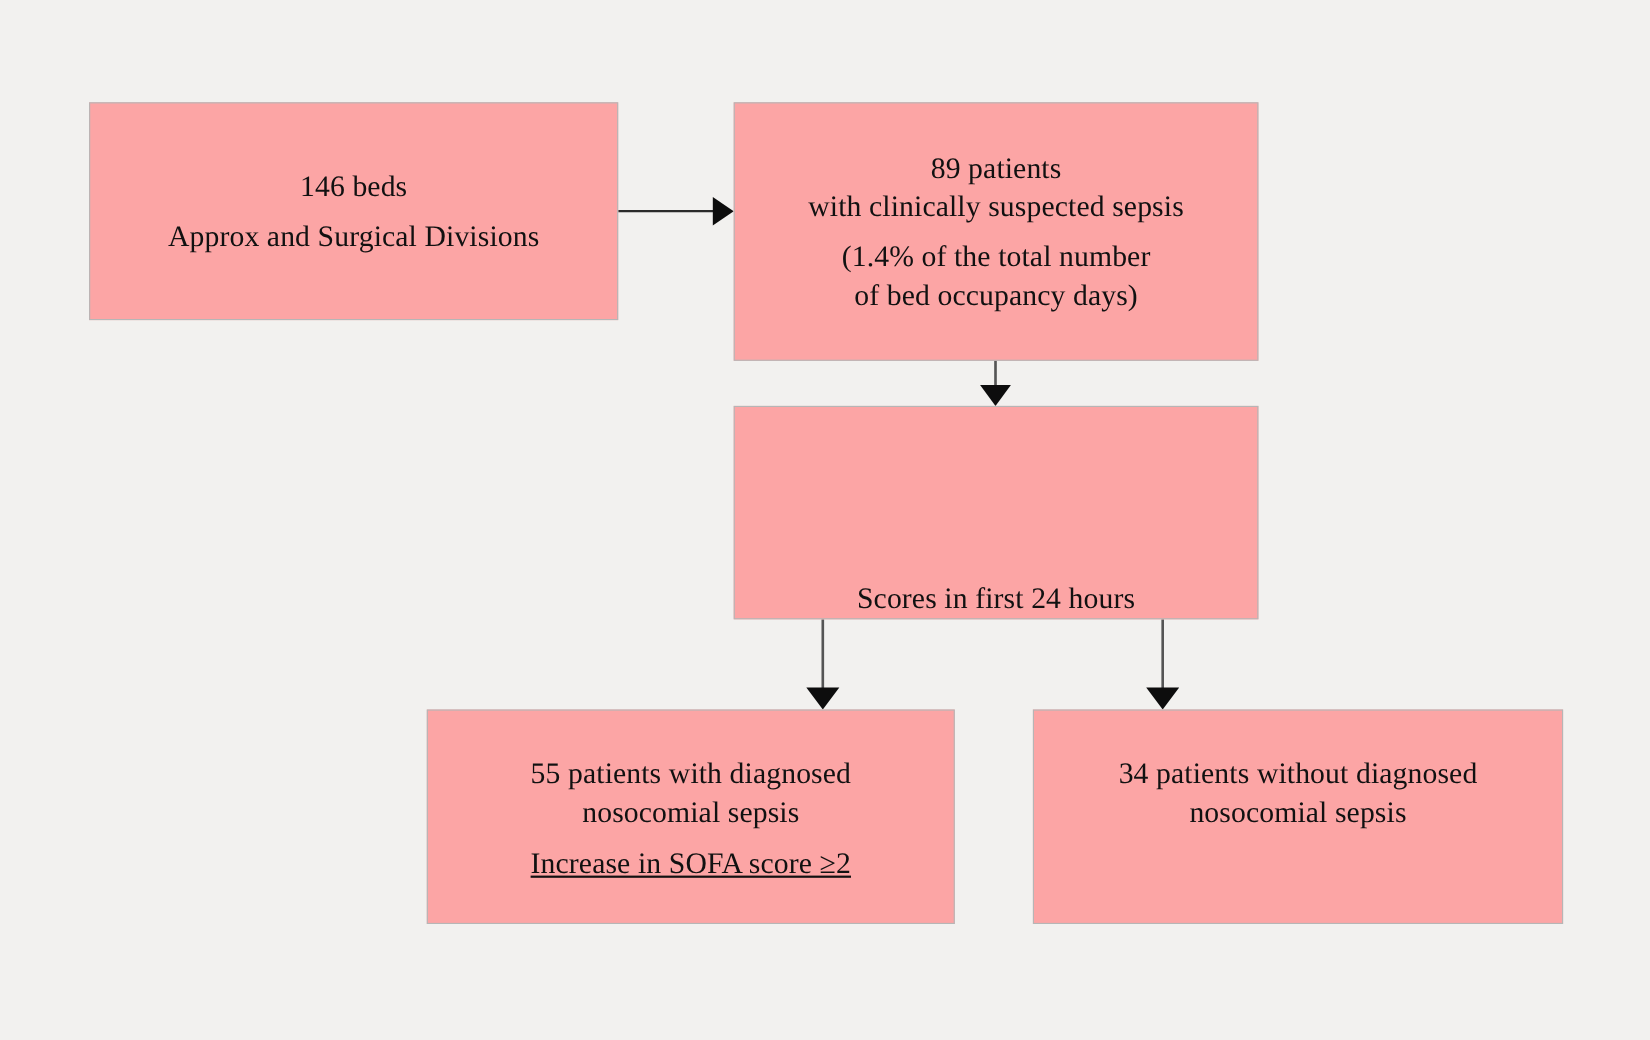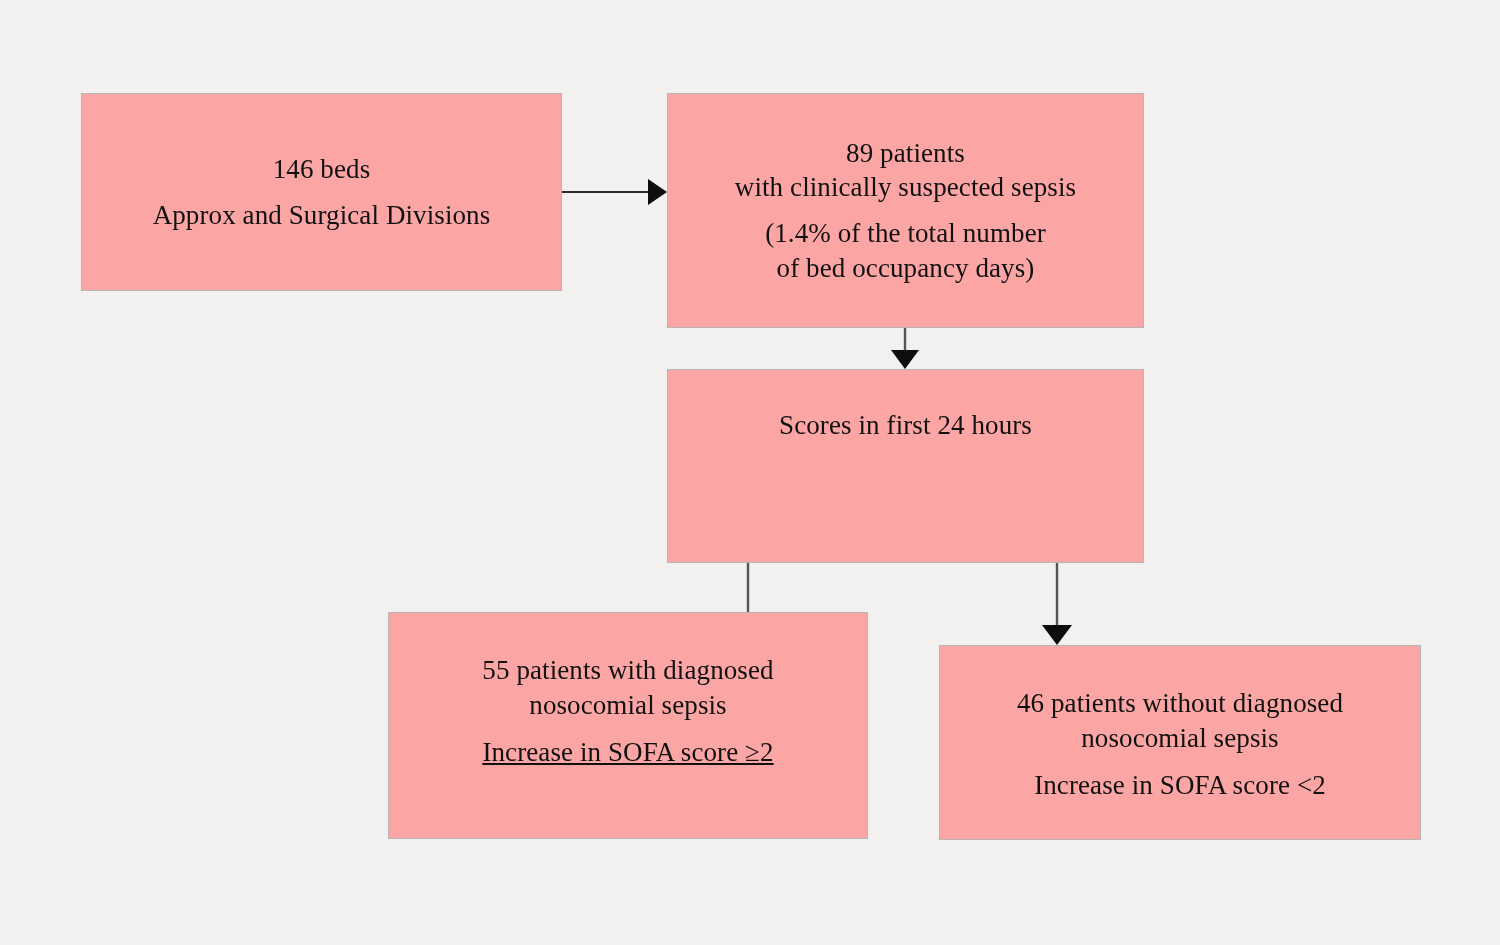--- a/index.html
+++ b/index.html
@@ -66,28 +66,28 @@
     left: 667px; top: 93px;
     width: 477px; height: 235px;
     justify-content: center;
     padding: 0 14px;
   }
   #box-suspected .box-para + .box-para { margin-top: 11px; }
 
   #box-scores {
     left: 667px; top: 369px;
     width: 477px; height: 194px;
-    justify-content: space-between;
+    justify-content: flex-end;
     padding: 38px 14px 0 14px;
   }
   #box-scores .box-para + .box-para { margin-top: 13px; }
 
   #box-diagnosed {
-    left: 388px; top: 612px;
-    width: 480px; height: 227px;
+    left: 388px; top: 645px;
+    width: 480px; height: 195px;
     justify-content: flex-start;
     padding: 40px 16px 0 16px;
   }
   #box-diagnosed .box-para + .box-para { margin-top: 13px; text-decoration: underline; }
 
   #box-not-diagnosed {
     left: 939px; top: 645px;
     width: 482px; height: 195px;
     justify-content: flex-start;
     padding: 40px 16px 0 16px;
@@ -138,18 +138,17 @@
     <p class="box-para">Scores in first 24 hours</p>
   </div>
 
   <div class="flow-box" id="box-diagnosed">
     <p class="box-para">55 patients with diagnosed
 nosocomial sepsis</p>
     <p class="box-para">Increase in SOFA score ≥2</p>
   </div>
 
   <div class="flow-box" id="box-not-diagnosed">
-    <p class="box-para">46 patients without diagnosed
+    <p class="box-para">34 patients without diagnosed
 nosocomial sepsis</p>
-    <p class="box-para">Increase in SOFA score &lt;2</p>
   </div>
 
 </div>
 
 </body></html>

